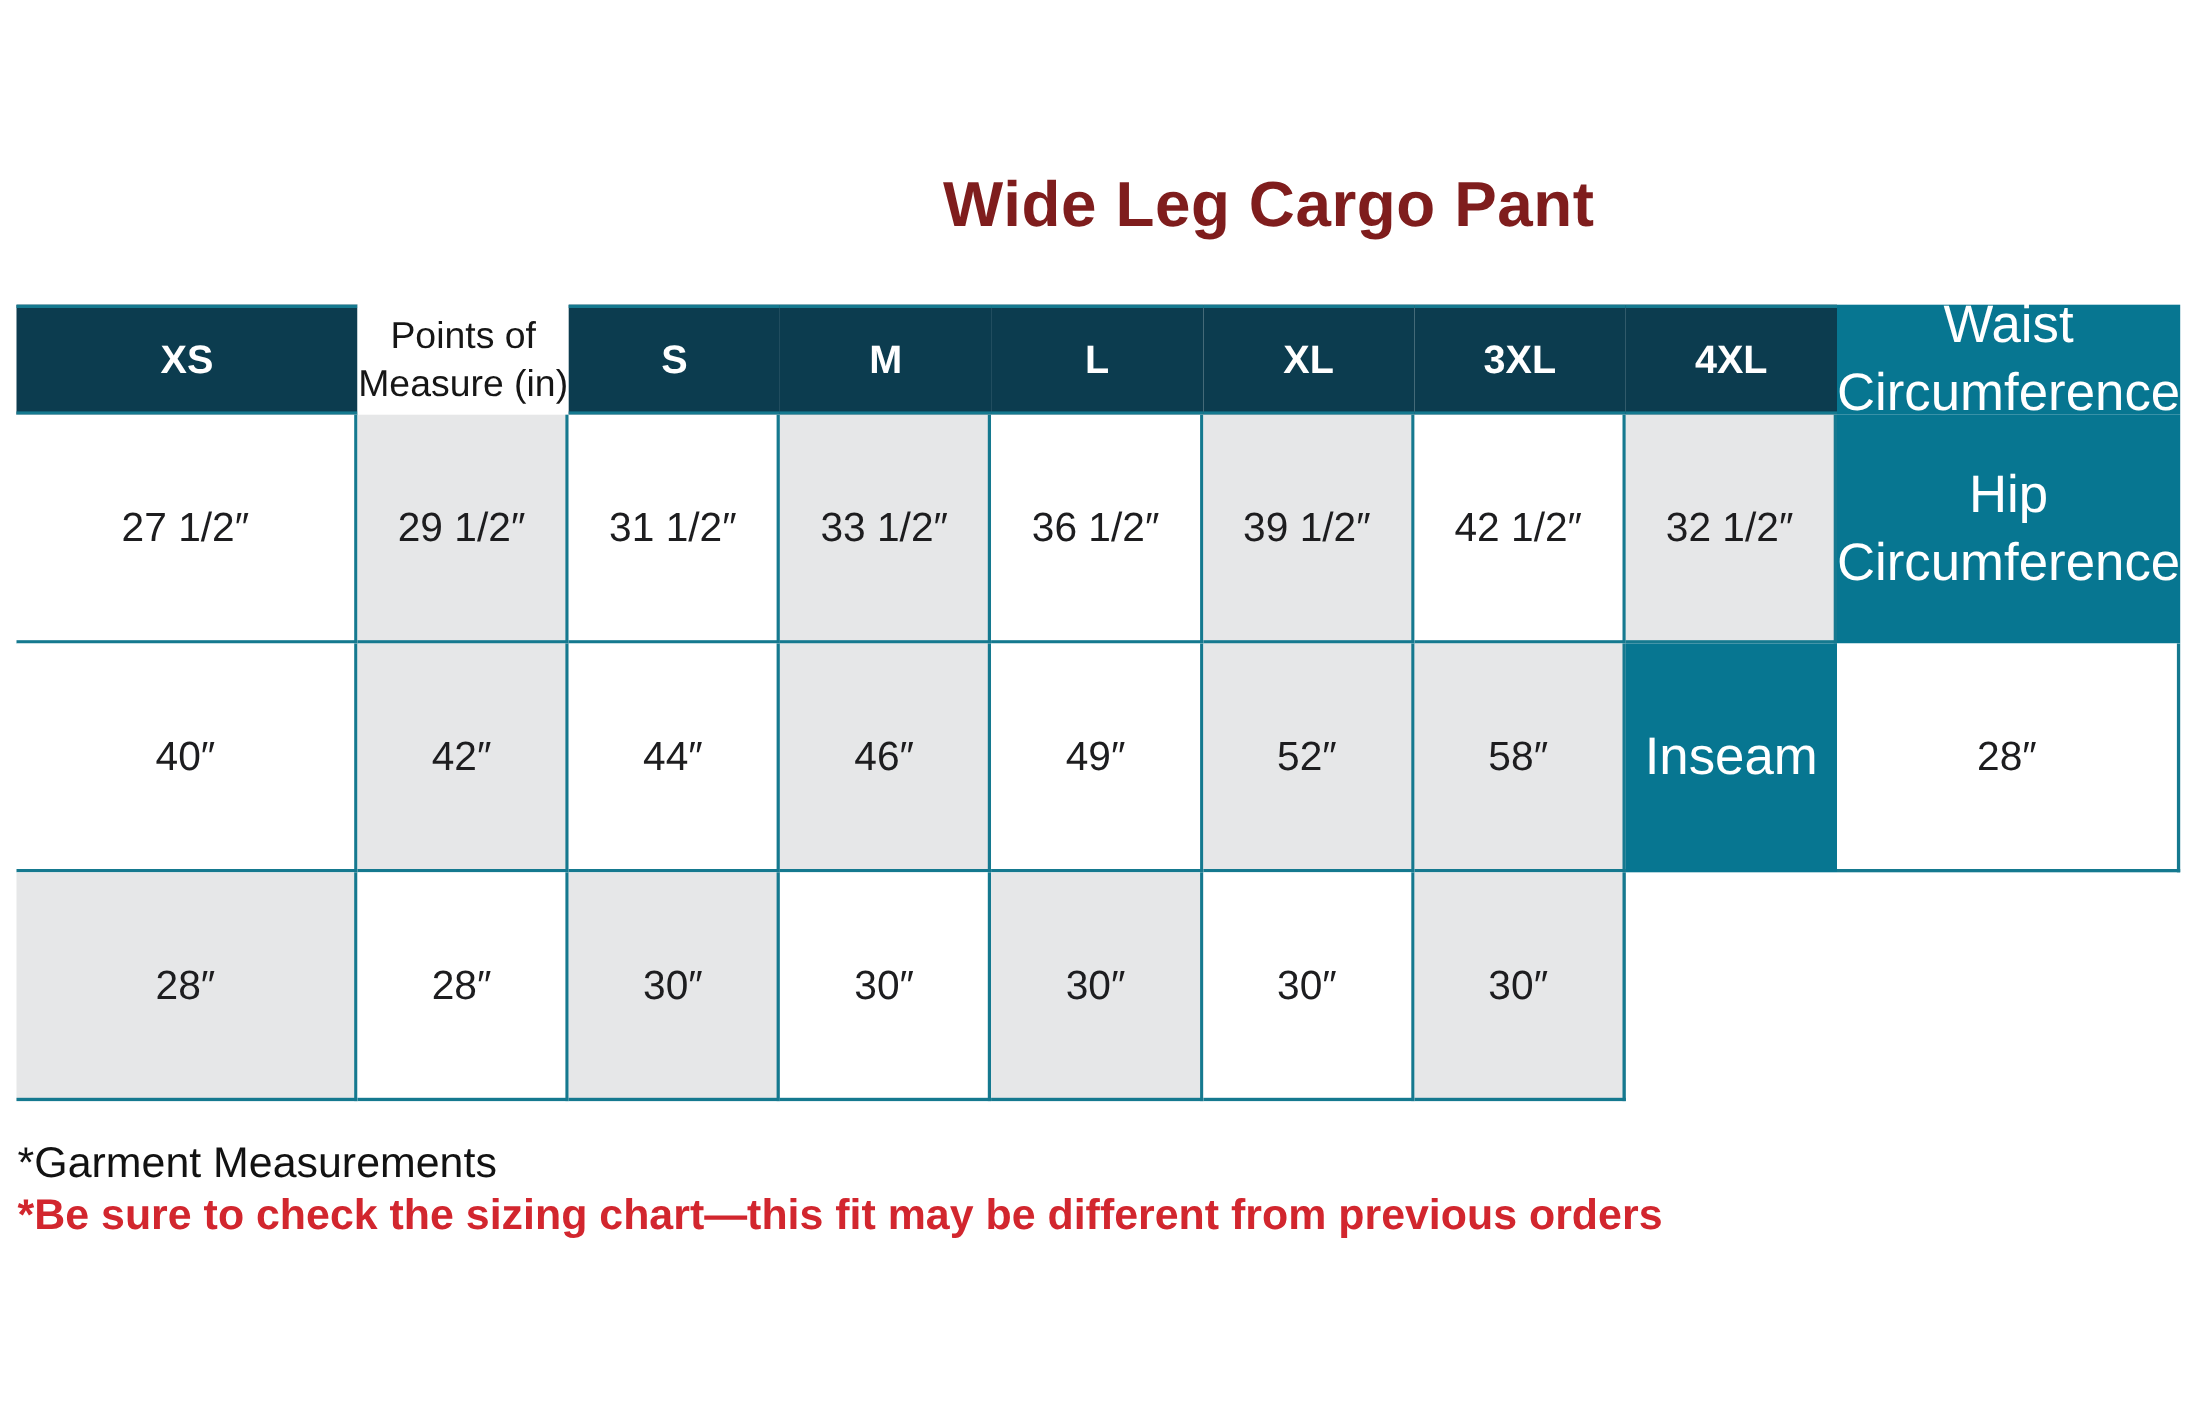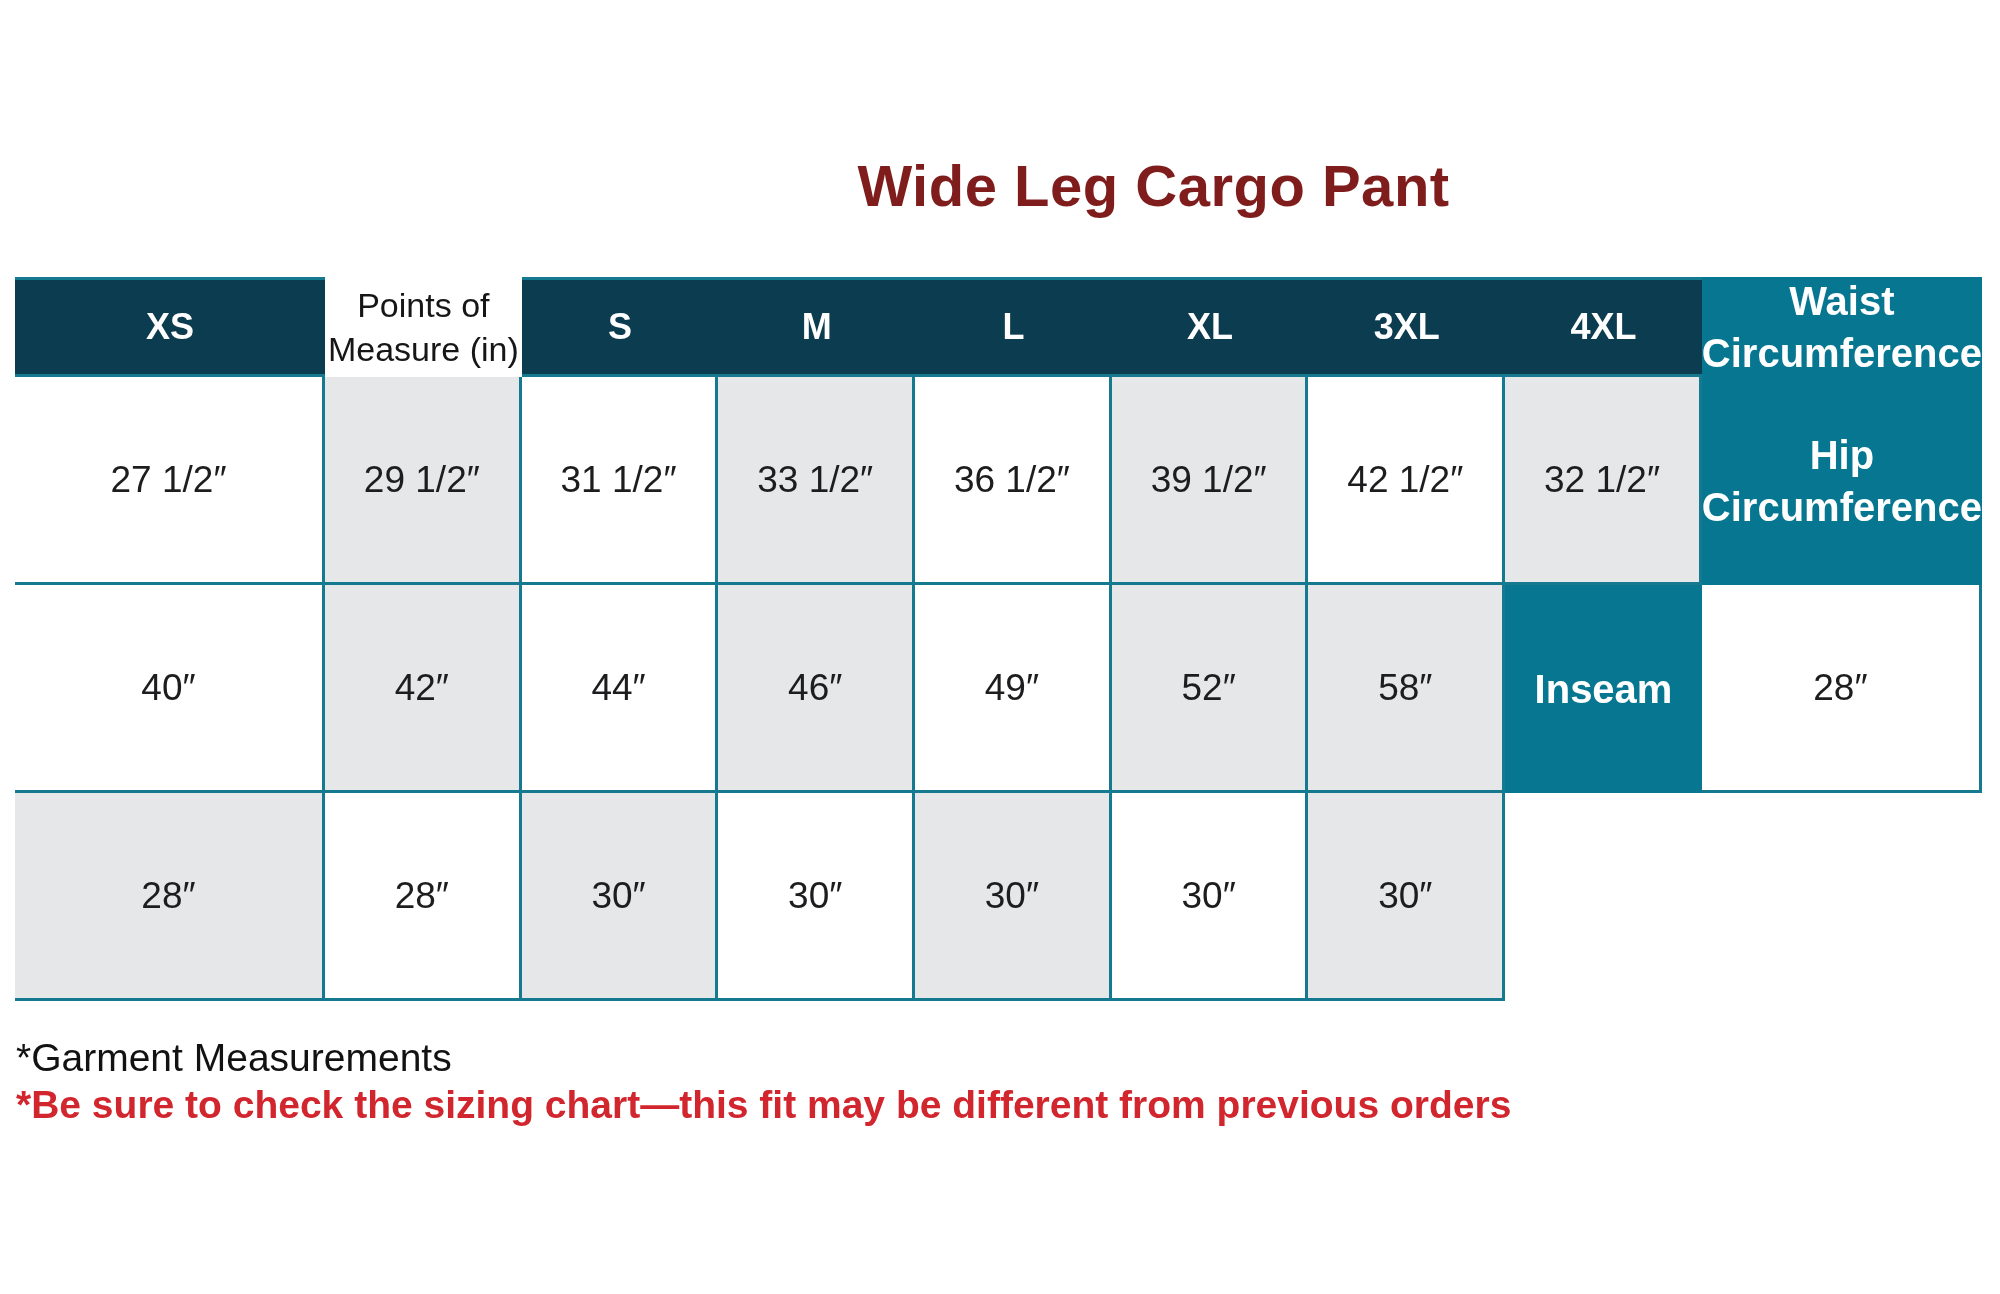--- a/index.html
+++ b/index.html
@@ -35,21 +35,21 @@
     white-space:pre-line;
   }
   .size-h{
     background:#0c3c4f;color:#ffffff;
     font-weight:bold;font-size:36px;
     border-top:3px solid #15798f;
     border-bottom:3px solid #15798f;
   }
   .row-label{
     background:#077691;color:#ffffff;
-    font-weight:bold;font-size:40px;line-height:1.3;
+    font-weight:normal;font-size:48px;line-height:1.3;
     white-space:pre-line;
   }
   .data{
     background:#ffffff;color:#1d1d1f;
     font-size:37px;
     border-right:3px solid #15798f;
     border-bottom:3px solid #15798f;
   }
   .data.alt{background:#e6e7e8;}
   .note{

